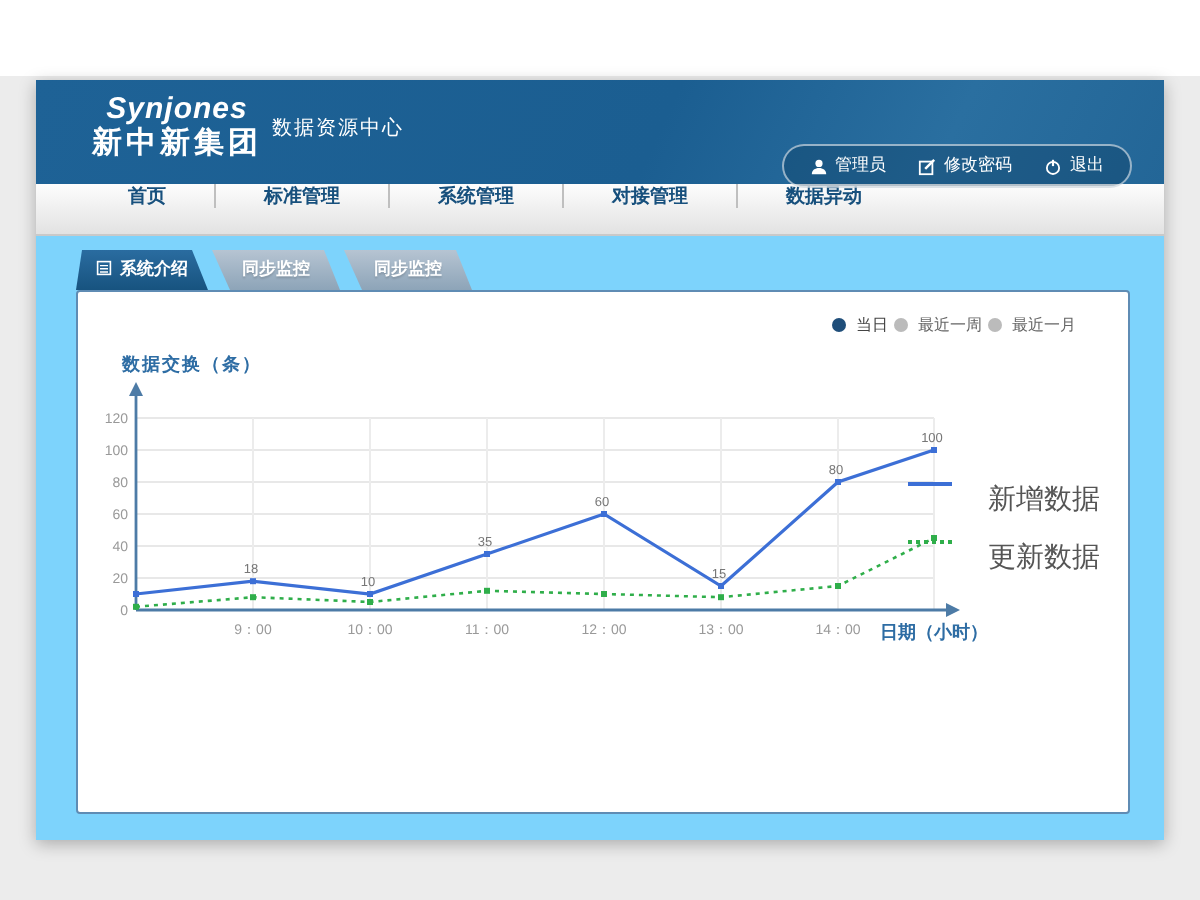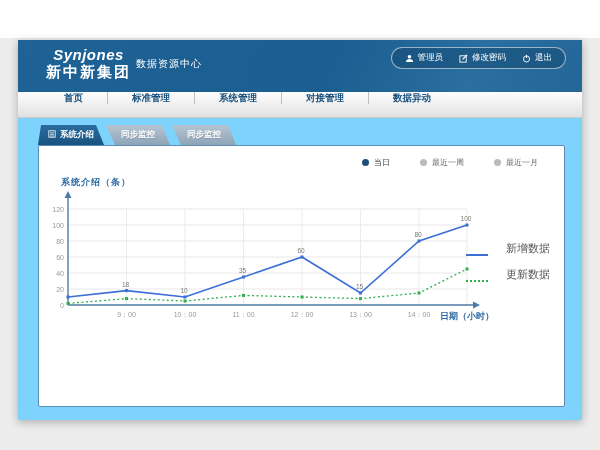--- a/index.html
+++ b/index.html
@@ -6,52 +6,52 @@
   html,body { width:600px; height:450px; font-family:"Liberation Sans", sans-serif; background:#ffffff; overflow:hidden; }
   .desktop { position:absolute; left:0; top:38px; width:600px; height:412px; background:#ececec; }
   .window { position:absolute; left:18px; top:40px; width:564px; height:380px; background:#7dd3fc; box-shadow:0 2px 8px rgba(0,0,0,.28); }
 
   
   .header { position:relative; height:52px; background:linear-gradient(115deg,#1e6296 0%,#1b5e91 55%,#2a6fa0 80%,#236697 100%); }
   .logo { position:absolute; left:28px; top:7px; color:#fff; text-align:center; line-height:1.1; }
   .logo .l1 { font-size:15px; font-weight:bold; font-style:italic; letter-spacing:.5px; }
   .logo .l2 { font-size:15px; font-weight:bold; letter-spacing:2px; }
   .app-title { position:absolute; left:118px; top:17px; color:#fff; font-size:10px; letter-spacing:1px; }
-  .userbar { position:absolute; right:16px; top:7px; height:22px; display:flex; align-items:center; gap:16px;
+  .userbar { position:absolute; right:16px; top:32px; height:22px; display:flex; align-items:center; gap:16px;
              padding:0 13px; border:1px solid rgba(255,255,255,.55); border-radius:12px; background:rgba(8,50,84,.30); }
   .ub-item { display:flex; align-items:center; gap:4px; color:#fff; font-size:8.5px; cursor:pointer; white-space:nowrap; }
   .ub-item svg { display:block; }
 
   
   .nav { height:26px; background:linear-gradient(#fdfdfd,#e2e2e2); border-bottom:1px solid #c9c9c9; display:flex; align-items:flex-start; padding-left:22px; }
   .nav-item { font-size:9.5px; font-weight:bold; color:#17507d; padding:0 24px; cursor:pointer; white-space:nowrap; }
   .nav-sep { width:1px; height:12px; background:#bfbfbf; }
 
   
   .tabs { position:absolute; left:20px; top:85px; height:20px; display:flex; }
   .tab { height:20px; display:flex; align-items:center; justify-content:center; gap:4px; font-size:8.5px; font-weight:bold; color:#fff; cursor:pointer;text-align:right; }
   .tab.active { width:66px; background:linear-gradient(#2a6ca0,#17537f); clip-path:polygon(3px 0, calc(100% - 8px) 0, 100% 100%, 0 100%); }
   .tab.inactive { width:64px; margin-left:2px; background:linear-gradient(#b6c4d2,#8da4b8); clip-path:polygon(0 0, calc(100% - 8px) 0, 100% 100%, 9px 100%); text-shadow:0 1px 1px rgba(0,0,0,.15); }
 
   
   .panel { position:absolute; left:20px; top:105px; width:527px; height:262px; background:#fff; border:1px solid #5f8cb4; border-radius:2px; }
 
   
-  .ranges { position:absolute; top:11px; right:26px; display:flex; gap:30px;text-align:right; }
+  .ranges { position:absolute; top:11px; right:26px; display:flex; gap:3px;text-align:right; }
   .range { display:flex; align-items:center; gap:5px; font-size:8px; color:#666; cursor:pointer; }
   .dot { width:7px; height:7px; border-radius:50%; background:#bbb; }
   .range.sel .dot { background:#1f4e7a; }
   .range.sel { color:#444; }
 
   .ylabel { position:absolute; left:22px; top:30px; font-size:9px; font-weight:bold; color:#2e6da4; letter-spacing:1px; }
   .chart-wrap { position:absolute; left:8px; top:44px; width:468px; height:146px; }
 
   
   .legend { position:absolute; right:14px; top:95px; display:flex; flex-direction:column; gap:11px; }
-  .lg-item { display:flex; align-items:flex-end; gap:18px; font-size:11px; color:#555; cursor:pointer; }
+  .lg-item { display:flex; align-items:flex-start; gap:18px; font-size:14px; color:#555; cursor:pointer; }
   .lg-line { width:22px; height:0; border-top:2px solid; }
   .lg-line.dotted { border-top-style:dotted; }
 
   .note { position:absolute; left:0; right:0; bottom:36px; text-align:center; font-size:7.5px; color:#999; letter-spacing:.2px; }
   .note .red { color:#cc3333; }
 </style>
 </head>
 <body>
 
 <div class="desktop"></div>
@@ -136,21 +136,21 @@
       <div class="range">
         <span class="dot"></span>
         <span>最近一周</span>
       </div>
       <div class="range">
         <span class="dot"></span>
         <span>最近一月</span>
       </div>
     </div>
 
-    <div class="ylabel">系统介绍（条）</div>
+    <div class="ylabel">数据交换（条）</div>
 
     <div class="chart-wrap" id="chart"><svg width="468" height="146" xmlns="http://www.w3.org/2000/svg">
           <line x1="21" y1="99" x2="420" y2="99" stroke="#e8e8e8" stroke-width="1"></line>
           <line x1="21" y1="83" x2="420" y2="83" stroke="#e8e8e8" stroke-width="1"></line>
           <line x1="21" y1="67" x2="420" y2="67" stroke="#e8e8e8" stroke-width="1"></line>
           <line x1="21" y1="51" x2="420" y2="51" stroke="#e8e8e8" stroke-width="1"></line>
           <line x1="21" y1="35" x2="420" y2="35" stroke="#e8e8e8" stroke-width="1"></line>
           <line x1="21" y1="19" x2="420" y2="19" stroke="#e8e8e8" stroke-width="1"></line>
           <line x1="79.5" y1="19" x2="79.5" y2="115" stroke="#ececec" stroke-width="1"></line>
           <line x1="138" y1="19" x2="138" y2="115" stroke="#ececec" stroke-width="1"></line>

